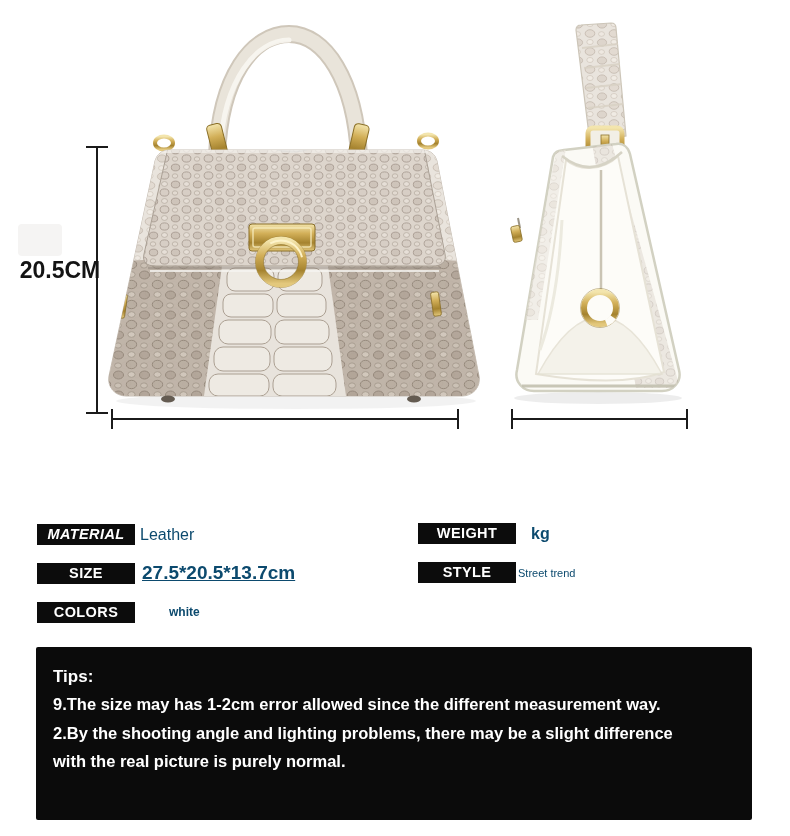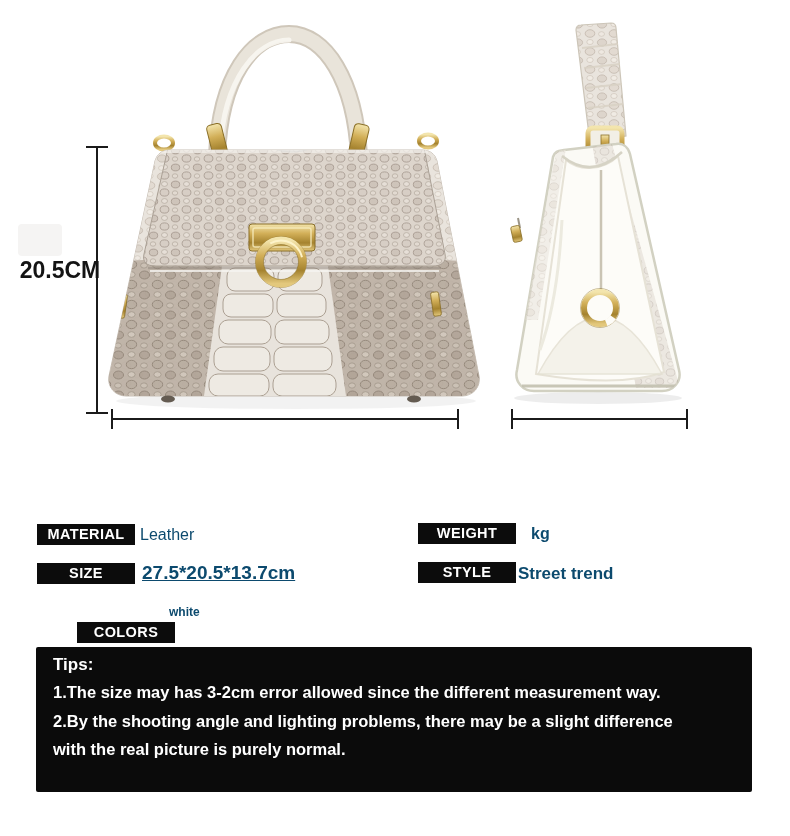--- a/index.html
+++ b/index.html
@@ -23,26 +23,26 @@
     font-size:14.5px;font-weight:700;text-align:center;line-height:21px;
     letter-spacing:.4px;
   }
   .spec-value{
     position:absolute;font-size:16px;font-weight:400;color:#0c4a6e;line-height:21px;
     white-space:nowrap;
   }
   .v-size{font-size:19px;font-weight:700;}
   .v-white{font-size:12px;font-weight:600;margin-left:24px;}
   .v-kg{font-size:16px;font-weight:600;}
-  .v-style{font-size:17px;font-weight:700;}
+  .v-style{font-size:11px;font-weight:400;}
   
   .tips{
-    position:absolute;left:36px;top:647px;width:716px;height:145px;
+    position:absolute;left:36px;top:647px;width:716px;height:173px;
     background:#0b0b0b;border-radius:2px;color:#ffffff;
-    padding:5px 0 0 17px;box-sizing:border-box;
+    padding:17px 0 0 17px;box-sizing:border-box;
   }
   .tips-title{font-size:17px;font-weight:700;line-height:26px;}
   .tips-line{font-size:16.5px;font-weight:700;line-height:28.5px;white-space:nowrap;}
 </style>
 </head>
 <body>
 
 <div class="stage">
 
   <svg class="abs" style="left:60px;top:10px;" width="430" height="400" viewBox="0 0 430 400">
@@ -210,40 +210,40 @@
       <line x1="512" y1="409" x2="512" y2="429"></line>
       <line x1="687" y1="409" x2="687" y2="429"></line>
     </g>
   </svg>
 
   <div class="faint-square"></div>
 
   <div class="dim-label" style="left:10px;top:255px;width:100px;">20.5CM</div>
 
   <div>
-    <span class="spec-label" style="left:37px;top:524px;">MATERIAL</span>
+    <span class="spec-label" style="left:37px;top:524px;font-style:italic;">MATERIAL</span>
     <span class="spec-value" style="left:140px;top:524px;">Leather</span>
   </div>
   <div>
     <span class="spec-label" style="left:418px;top:523px;">WEIGHT</span>
     <span class="spec-value v-kg" style="left:523px;top:523px;margin-left:8px;">kg</span>
   </div>
   <div>
     <span class="spec-label" style="left:37px;top:563px;">SIZE</span>
     <span class="spec-value v-size" style="left:142px;top:562px;text-decoration:underline;">27.5*20.5*13.7cm</span>
   </div>
   <div>
     <span class="spec-label" style="left:418px;top:562px;">STYLE</span>
     <span class="spec-value v-style" style="left:518px;top:563px;">Street trend</span>
   </div>
   <div>
-    <span class="spec-label" style="left:37px;top:622px;margin-left:40px;">COLORS</span>
+    <span class="spec-label" style="left:37px;top:602px;">COLORS</span>
     <span class="spec-value v-white" style="left:145px;top:602px;">white</span>
   </div>
 
   <div class="tips">
     <div class="tips-title">Tips:</div>
-    <div class="tips-line">1.The size may has 3-2cm error allowed since the different measurement way.</div>
+    <div class="tips-line">9.The size may has 1-2cm error allowed since the different measurement way.</div>
     <div class="tips-line">2.By the shooting angle and lighting problems, there may be a slight difference</div>
     <div class="tips-line">with the real picture is purely normal.</div>
   </div>
 
 </div>
 
 </body></html>

